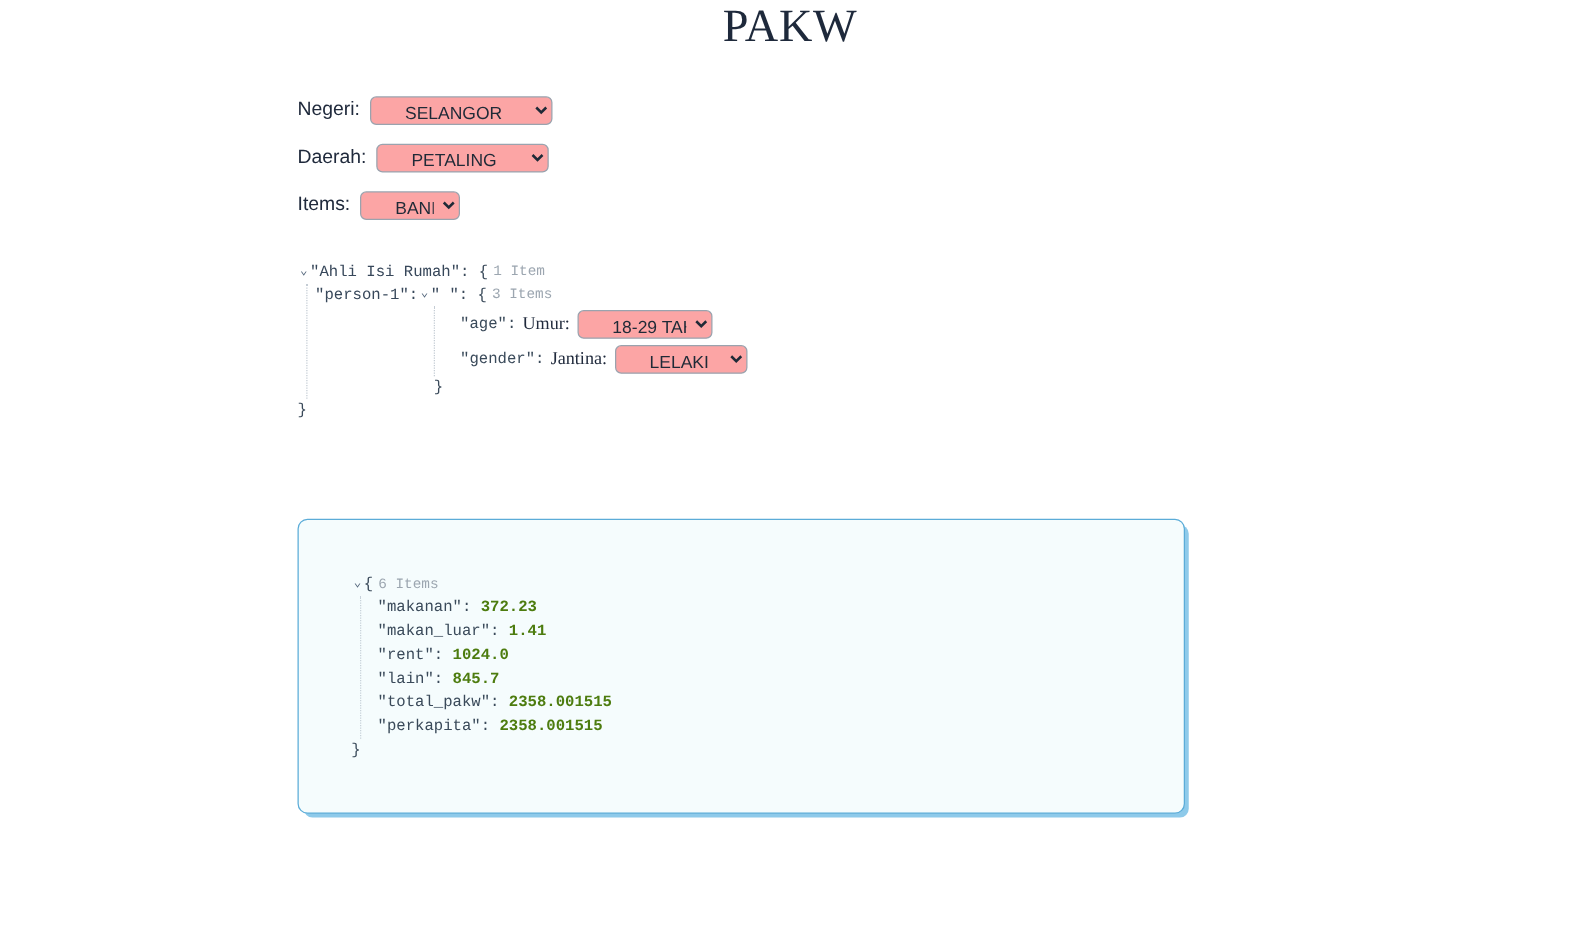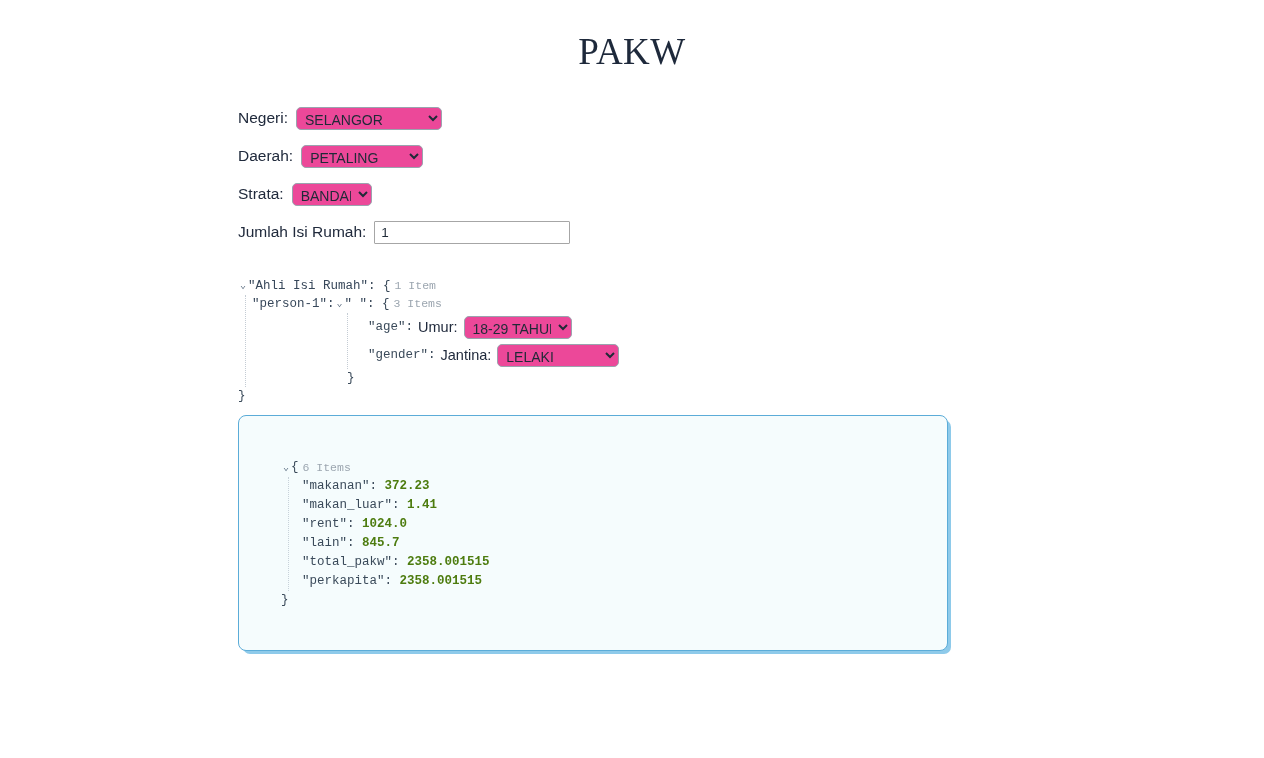--- a/index.html
+++ b/index.html
@@ -15,21 +15,20 @@
     overflow: hidden;
   }
 
   .page-title {
     text-align: center;
     font-family: "Liberation Serif", serif;
     font-size: 37px;
     font-weight: 400;
     color: #1e293b;
     margin: 0;
-    padding-top: 30px;
     letter-spacing: 0.5px;
   }
 
   .form-area {
     margin-left: 238px;
     margin-top: 26px;
   }
 
   .form-row {
     display: flex;
@@ -41,34 +40,34 @@
     font-size: 15.5px;
     color: #202a3c;
     margin-right: 8px;
     white-space: nowrap;
   }
 
   select.native-select {
     font-family: "Liberation Sans", sans-serif;
     font-size: 14px;
     color: #1f2a37;
-    background: #ec4899;
+    background: #fca5a5;
     border: 1px solid #9aa3ae;
     border-radius: 5px;
-    padding: 3px 4px 3px 4px;
+    padding: 3px 4px 3px 23px;
     height: 23px;
     line-height: 17px;
     box-sizing: border-box;
     outline: none;
   }
   select.wide-1 { width: 146px; }
-  select.wide-2 { width: 122px; }
+  select.wide-2 { width: 138px; }
   select.wide-3 { width: 80px; }
   select.wide-4 { width: 108px; }
-  select.wide-5 { width: 122px; }
+  select.wide-5 { width: 106px; }
 
   input.num-input {
     font-family: "Liberation Sans", sans-serif;
     font-size: 13.5px;
     color: #1f2a37;
     background: #ffffff;
     border: 1px solid #a6a6a6;
     border-radius: 1px;
     width: 196px;
     height: 23px;
@@ -125,21 +124,21 @@
     height: 28px;
     padding-left: 20px;
     white-space: pre;
   }
   .leaf-key {
     font-family: "Liberation Mono", monospace;
     font-size: 12.5px;
     color: #3a4a5a;
   }
   .leaf-label {
-    font-family: Liberation Sans, sans-serif;
+    font-family: Liberation Serif, serif;
     font-size: 14.5px;
     color: #202a3c;
     padding: 0 6px 0 5px;
   }
   .close-indent-2 {
     padding-left: 101px;
   }
   .close-indent-0 { padding-left: 0px; }
 
   
@@ -193,30 +192,26 @@
   </div>
 
   <div class="form-row">
     <span class="form-label">Daerah:</span>
     <select class="native-select wide-2">
       <option>PETALING</option>
     </select>
   </div>
 
   <div class="form-row">
-    <span class="form-label">Strata:</span>
+    <span class="form-label">Items:</span>
     <select class="native-select wide-3">
       <option>BANDAR</option>
     </select>
   </div>
 
-  <div class="form-row">
-    <span class="form-label">Jumlah Isi Rumah:</span>
-    <input class="num-input" type="number" value="1" style="">
-  </div>
 
 </div>
 
 <div class="json-tree">
 
   <div class="tree-line">
     <span class="chev">⌄</span><span class="jkey">"Ahli Isi Rumah"</span><span class="brace">: {</span><span class="count">1 Item</span>
   </div>
 
   <div class="nested-block">

